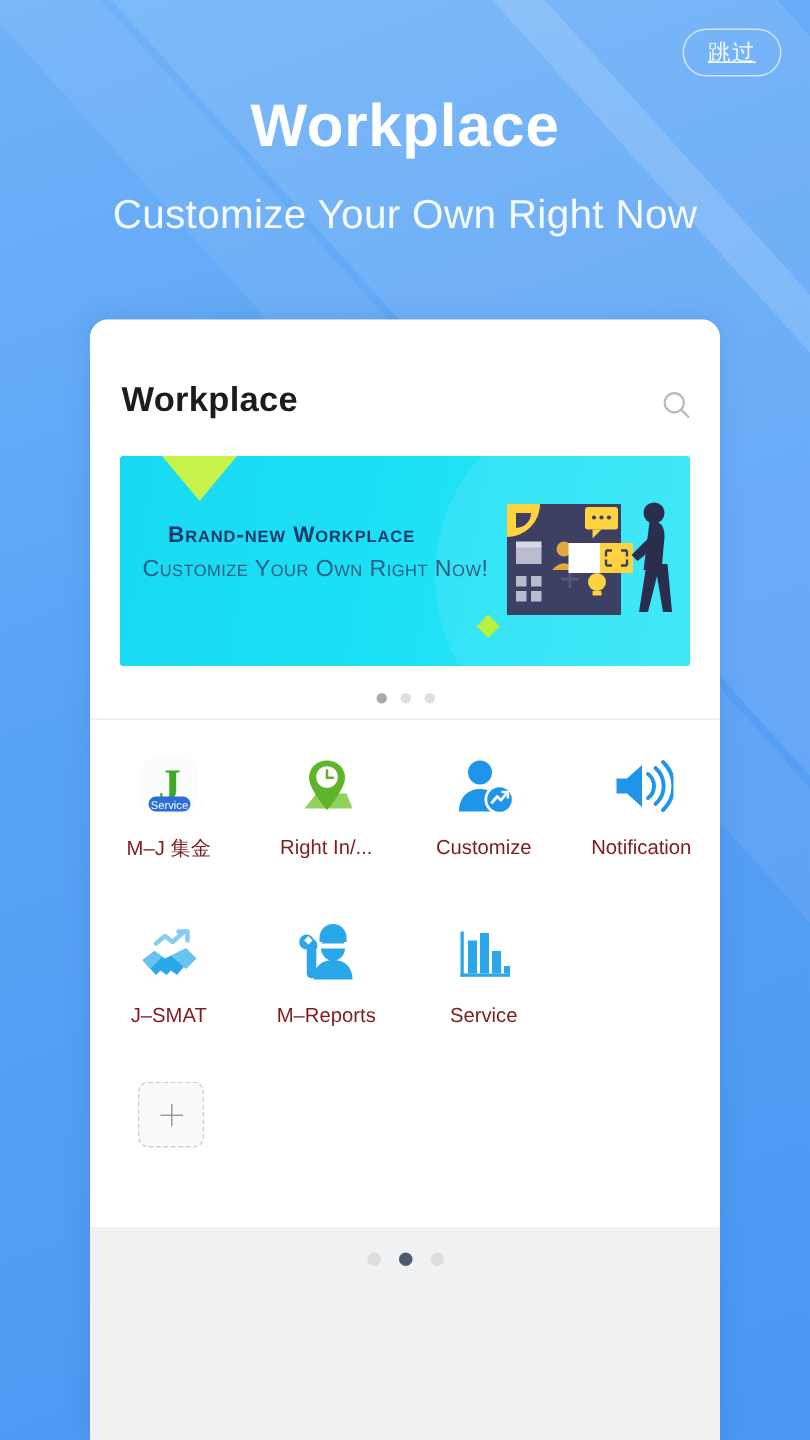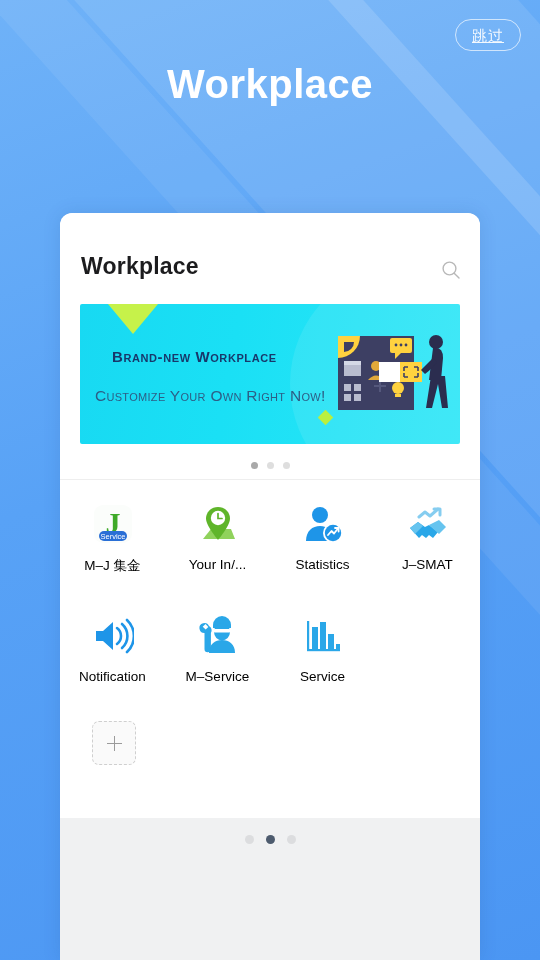--- a/index.html
+++ b/index.html
@@ -188,21 +188,21 @@
     font-size: 15px;
     font-weight: bold;
     font-variant: small-caps;
     letter-spacing: 0.6px;
     white-space: nowrap;
     text-align: right;
   }
   .banner-line2 {
     position: absolute;
     left: 15px;
-    top: 83px;
+    top: 67px;
     color: #2d5e86;
     font-size: 15.5px;
     font-variant: small-caps;
     letter-spacing: 0.3px;
     white-space: nowrap;
   }
   .banner-illus {
     position: absolute;
     right: 8px;
     top: 18px;
@@ -253,21 +253,21 @@
   .app-icon {
     width: 42px;
     height: 42px;
     display: flex;
     align-items: center;
     justify-content: center;
   }
   .app-label {
     margin-top: 12px;
     font-size: 13.5px;
-    color: #000000;
+    color: #7f1d1d;
     text-align: center;
     max-width: 104px;
     white-space: nowrap;
     overflow: hidden;
   }
 
   .add-row {
     position: absolute;
     left: 0;
     top: 508px;
@@ -316,20 +316,21 @@
 
 <div class="screen">
 
   <div class="diag-band"></div>
   <div class="diag-band3"></div>
   <div class="diag-band2"></div>
 
   <div class="skip-btn">跳过</div>
 
   <div class="hero-title">Workplace</div>
+  <div class="hero-sub">Customize Your Own Right Now</div>
 
   <div class="card">
     <div class="card-white"></div>
 
     <div class="card-topbar">
       <div class="card-title">Workplace</div>
       <div class="search-icon">
         <svg width="22" height="22" viewBox="0 0 22 22">
           <circle cx="9.5" cy="9.5" r="6.4" fill="none" stroke="#b8b8b8" stroke-width="1.4"></circle>
           <line x1="14.2" y1="14.2" x2="19" y2="19" stroke="#b8b8b8" stroke-width="1.4" stroke-linecap="round"></line>
@@ -412,76 +413,76 @@
 
       <div class="app">
         <div class="app-icon">
           <svg width="42" height="42" viewBox="0 0 42 42">
             <path d="M6 36 L14 26 L34 26 L38 36 Z" fill="#90d25c"></path>
             <path d="M21 4 c-7 0 -12 5.2 -12 11.6 C9 23 21 37 21 37 s12 -14 12 -21.4 C33 9.2 28 4 21 4 z" fill="#5fb52a"></path>
             <circle cx="21" cy="15" r="7.2" fill="#ffffff"></circle>
             <path d="M21 10.5 v5 h4" stroke="#5fb52a" stroke-width="1.7" fill="none" stroke-linecap="round"></path>
           </svg>
         </div>
-        <div class="app-label">Your In/...</div>
+        <div class="app-label">Right In/...</div>
       </div>
 
 
       <div class="app">
         <div class="app-icon">
           <svg width="42" height="42" viewBox="0 0 42 42">
             <circle cx="18" cy="12" r="8" fill="#1e95e8"></circle>
             <path d="M4 38 c0 -10 6.5 -15 14 -15 s14 5 14 15 z" fill="#1e95e8"></path>
             <circle cx="31" cy="30" r="10" fill="#ffffff"></circle>
             <circle cx="31" cy="30" r="8.2" fill="#1e95e8"></circle>
             <path d="M26 32 l3.5 -4 l2.5 2.5 l4 -5" stroke="#ffffff" stroke-width="1.8" fill="none" stroke-linecap="round" stroke-linejoin="round"></path>
             <path d="M33 25 h3.6 v3.6" stroke="#ffffff" stroke-width="1.8" fill="none" stroke-linecap="round"></path>
           </svg>
         </div>
-        <div class="app-label">Statistics</div>
+        <div class="app-label">Customize</div>
+      </div>
+
+      <div class="app">
+        <div class="app-icon">
+          <svg width="42" height="42" viewBox="0 0 42 42">
+            <path d="M4 16 h7 l10 -9 v28 l-10 -9 h-7 z" fill="#1e95e8"></path>
+            <path d="M25 13 a10 10 0 0 1 0 16" stroke="#1e95e8" stroke-width="2.6" fill="none" stroke-linecap="round"></path>
+            <path d="M30 9 a16 16 0 0 1 0 24" stroke="#1e95e8" stroke-width="2.6" fill="none" stroke-linecap="round"></path>
+            <path d="M35 5 a22 22 0 0 1 0 32" stroke="#1e95e8" stroke-width="2.6" fill="none" stroke-linecap="round"></path>
+          </svg>
+        </div>
+        <div class="app-label">Notification</div>
       </div>
 
       <div class="app">
         <div class="app-icon">
           <svg width="42" height="42" viewBox="0 0 42 42">
             <path d="M12 14 l6 -5 l5 4 l8 -7" stroke="#86cdf0" stroke-width="3" fill="none" stroke-linecap="round" stroke-linejoin="round"></path>
             <path d="M27 6 h6 v6" stroke="#86cdf0" stroke-width="3" fill="none" stroke-linecap="round" stroke-linejoin="round"></path>
             <path d="M3 25 l8 -6 l7 5 l4 -2 l9 7 l-5 6 l-4 -3 l-3 3 l-4 -3 l-3 3 z" fill="#2aa7e8"></path>
             <path d="M22 22 l10 -5 l7 7 l-7 7 z" fill="#66c4ef"></path>
             <path d="M3 25 l8 -6 l5 4 l-8 8 z" fill="#66c4ef"></path>
           </svg>
         </div>
         <div class="app-label">J–SMAT</div>
-      </div>
-
-      <div class="app">
-        <div class="app-icon">
-          <svg width="42" height="42" viewBox="0 0 42 42">
-            <path d="M4 16 h7 l10 -9 v28 l-10 -9 h-7 z" fill="#1e95e8"></path>
-            <path d="M25 13 a10 10 0 0 1 0 16" stroke="#1e95e8" stroke-width="2.6" fill="none" stroke-linecap="round"></path>
-            <path d="M30 9 a16 16 0 0 1 0 24" stroke="#1e95e8" stroke-width="2.6" fill="none" stroke-linecap="round"></path>
-            <path d="M35 5 a22 22 0 0 1 0 32" stroke="#1e95e8" stroke-width="2.6" fill="none" stroke-linecap="round"></path>
-          </svg>
-        </div>
-        <div class="app-label">Notification</div>
       </div>
 
       <div class="app">
         <div class="app-icon">
           <svg width="42" height="42" viewBox="0 0 42 42">
             <path d="M14 7 a7.5 7.5 0 0 1 0 -1 a8 8 0 0 1 0 1 z" fill="none"></path>
             <path d="M16 10 a9 9 0 0 1 18 0 v3 h-18 z" fill="#2aa7e8"></path>
             <ellipse cx="25" cy="17" rx="8" ry="8.5" fill="#2aa7e8"></ellipse>
             <rect x="16" y="14" width="18" height="3.4" rx="1.7" fill="#ffffff"></rect>
             <path d="M12 38 c0 -9 6 -13 13 -13 s13 4 13 13 z" fill="#2aa7e8"></path>
             <path d="M12 11 a5 5 0 1 0 -4.5 7 l0 16 a3.2 3.2 0 0 0 6.4 0 l0 -16 a5 5 0 0 0 -1.9 -7 z" fill="#2aa7e8"></path>
             <path d="M8.5 9 l2.8 3 l-2.6 2.6 l-3 -2.8 z" fill="#ffffff"></path>
           </svg>
         </div>
-        <div class="app-label">M–Service</div>
+        <div class="app-label">M–Reports</div>
       </div>
 
       <div class="app">
         <div class="app-icon">
           <svg width="42" height="42" viewBox="0 0 42 42">
             <rect x="5" y="6" width="2.2" height="30" fill="#2aa7e8"></rect>
             <rect x="5" y="34" width="33" height="2.2" fill="#2aa7e8"></rect>
             <rect x="10" y="12" width="6" height="22" fill="#2aa7e8"></rect>
             <rect x="18" y="7" width="6" height="27" fill="#2aa7e8"></rect>
             <rect x="26" y="19" width="6" height="15" fill="#2aa7e8"></rect>

